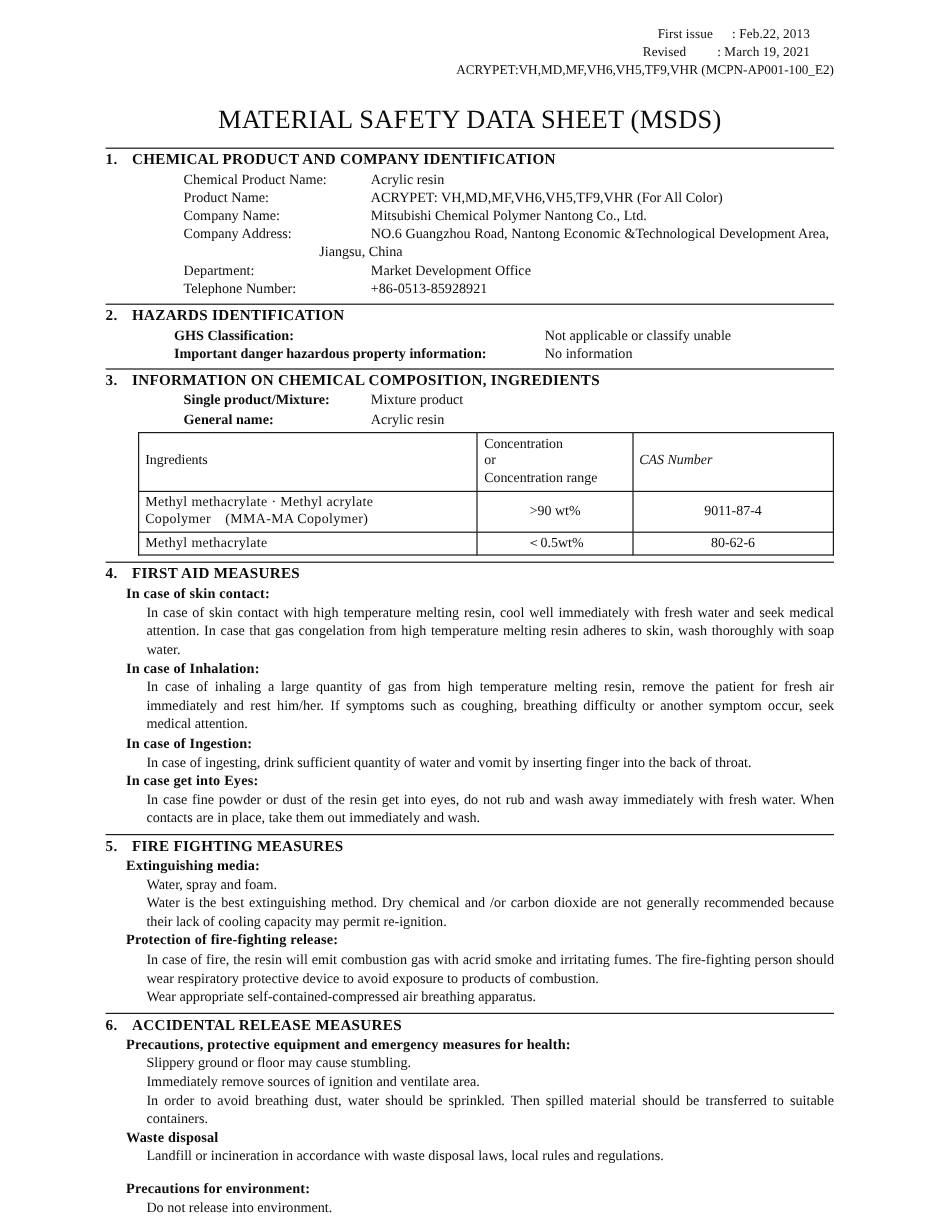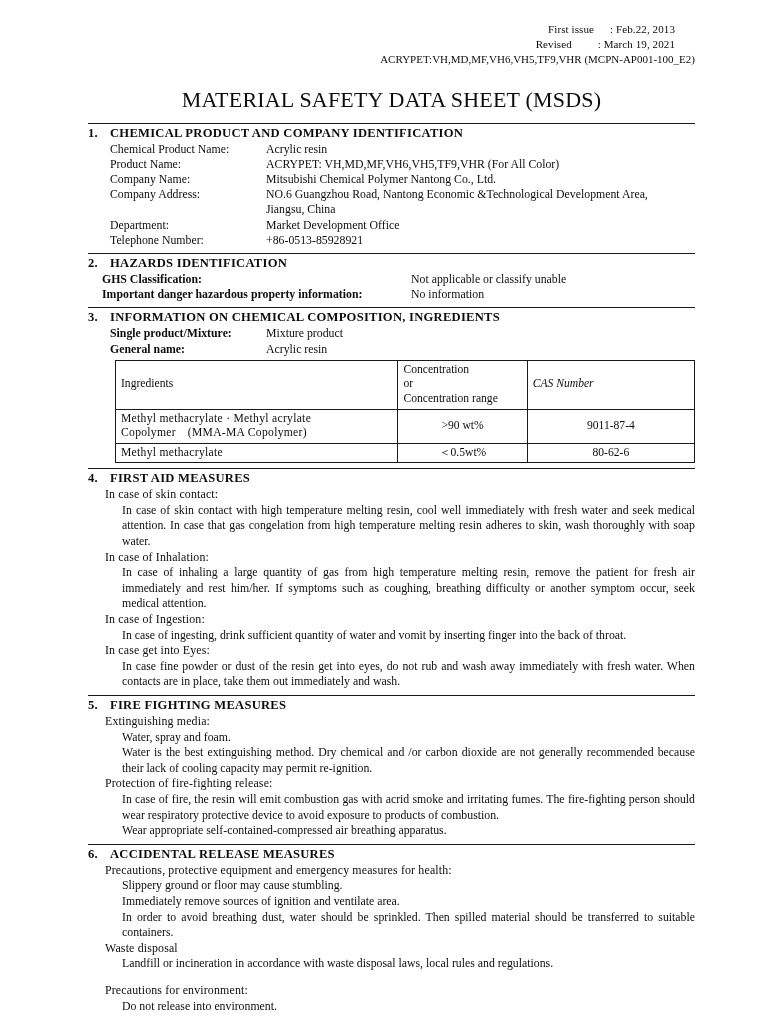--- a/index.html
+++ b/index.html
@@ -72,21 +72,21 @@
     width: 22px;
   }
 
   
   .kv {
     font-size: 11.8px;
     line-height: 15.2px;
     padding-left: 22px;
     white-space: nowrap;
   }
-  .kv .k { display: inline-block; width: 156px; vertical-align: top; }
+  .kv .k { display: inline-block; width: 156px; vertical-align: top; margin-left: 43px; }
   .kv .v { display: inline-block; vertical-align: top; white-space: normal; }
   .kv.b-label .k { font-weight: bold; }
   .kv .cont { display: block; padding-left: 156px; }
 
   .kv.hz { padding-left: 14px; white-space: nowrap; }
   .kv.hz .k { font-weight: bold; width: 309px; }
 
   
   table.ing {
     border-collapse: collapse;
@@ -104,21 +104,21 @@
   table.ing th { text-align: left; }
   .col-ing { width: 290px; }
   .col-con { width: 123px; text-align: center; }
   .col-cas { width: 167px; text-align: center; font-style: italic; }
   td.c { text-align: center; }
   .ing-name { letter-spacing: 0.3px; }
 
   
   .subhead {
     font-size: 11.9px;
-    font-weight: normal;
+    font-weight: bold;
     line-height: 15.6px;
     padding-left: 17px;
     letter-spacing: 0.15px;
   }
   .para {
     font-size: 11.8px;
     line-height: 15.6px;
     padding-left: 34px;
     text-align: justify;
     text-justify: inter-word;

